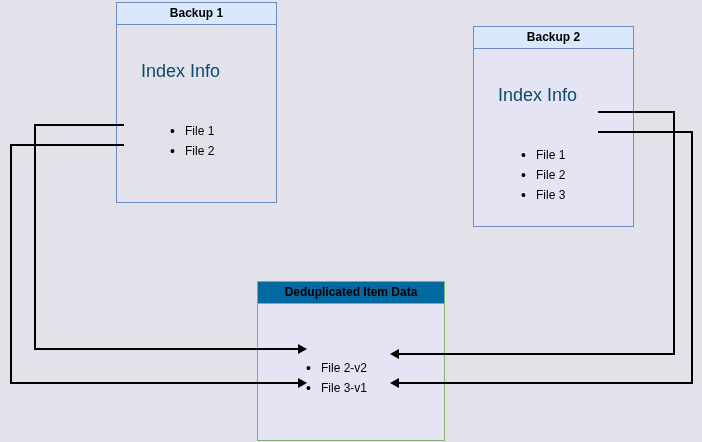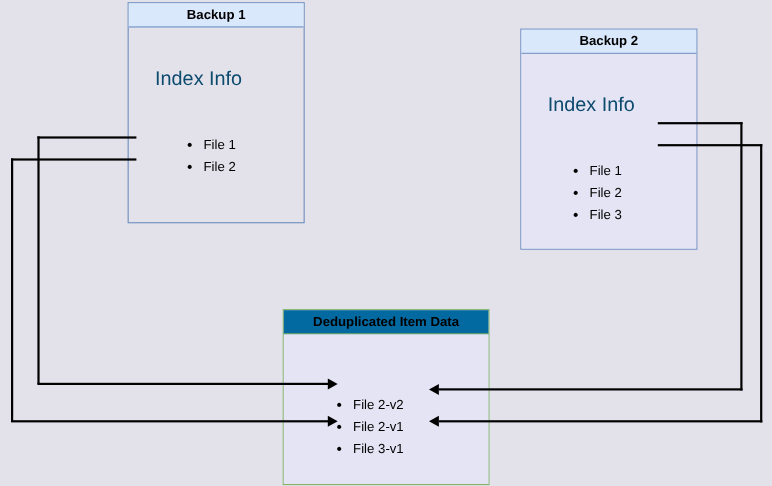--- a/index.html
+++ b/index.html
@@ -167,21 +167,20 @@
         <li>File 3</li>
       </ul>
     </div>
   </div>
 
   <div class="box" id="dedup">
     <div class="box-header">Deduplicated Item Data</div>
     <div class="box-body">
       <ul class="file-list">
         <li>File 2-v2</li>
-        <li>File 2-v1</li>
         <li>File 3-v1</li>
       </ul>
     </div>
   </div>
 
   <div class="hline" style="left:34px; top:124px; width:90px;"></div>
   <div class="vline" style="left:34px; top:124px; height:225px;"></div>
   <div class="hline" style="left:34px; top:348px; width:265px;"></div>
   <div class="arrow-right" style="left:298px; top:344px;"></div>
 

